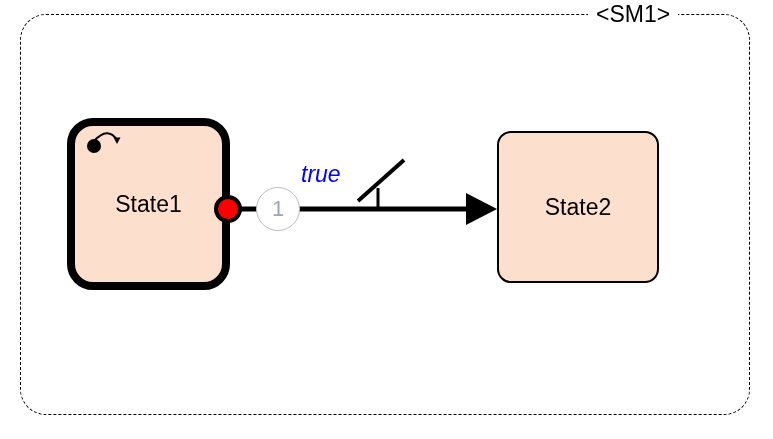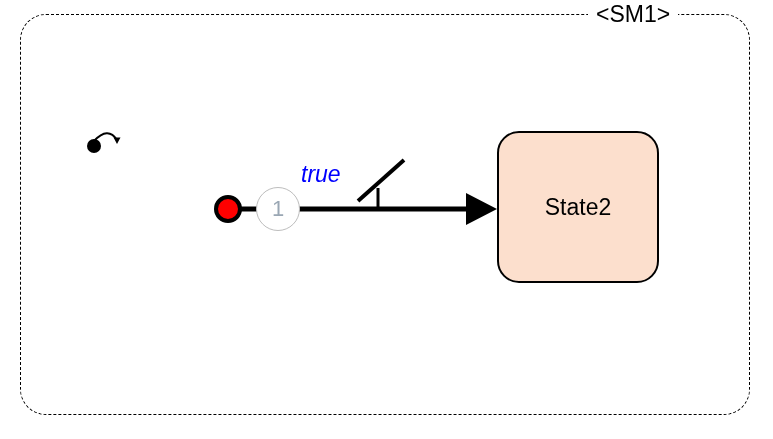--- a/index.html
+++ b/index.html
@@ -66,21 +66,21 @@
     height: 172px;
     border: 8px solid #000000;
     border-radius: 26px;
   }
   #state2 {
     left: 497px;
     top: 131px;
     width: 162px;
     height: 152px;
     border: 2px solid #000000;
-    border-radius: 22px;
+    border-radius: 14px;
     justify-content: center;
   }
   
   #entry-marker {
     position: absolute;
     left: 86px;
     top: 128px;
     width: 40px;
     height: 32px;
   }
@@ -140,20 +140,23 @@
 </style>
 </head>
 <body>
 
 <div id="canvas">
 
   <div id="sm-frame"></div>
 
   <div id="sm-title">&lt;SM1&gt;</div>
 
+  <div id="state1" class="state">
+    <span class="state-label">State1</span>
+  </div>
 
   <div id="entry-marker">
     <svg width="40" height="32" viewBox="0 0 40 32" xmlns="http://www.w3.org/2000/svg">
       <circle cx="8" cy="18" r="7" fill="#000000"></circle>
       <path d="M 8 13 Q 22 -2 31 12" stroke="#000000" stroke-width="2.2" fill="none"></path>
       <path d="M 31 16 L 27.5 9.5 L 34.5 9.5 Z" fill="#000000"></path>
     </svg>
   </div>
 
   <div id="port-red"></div>

